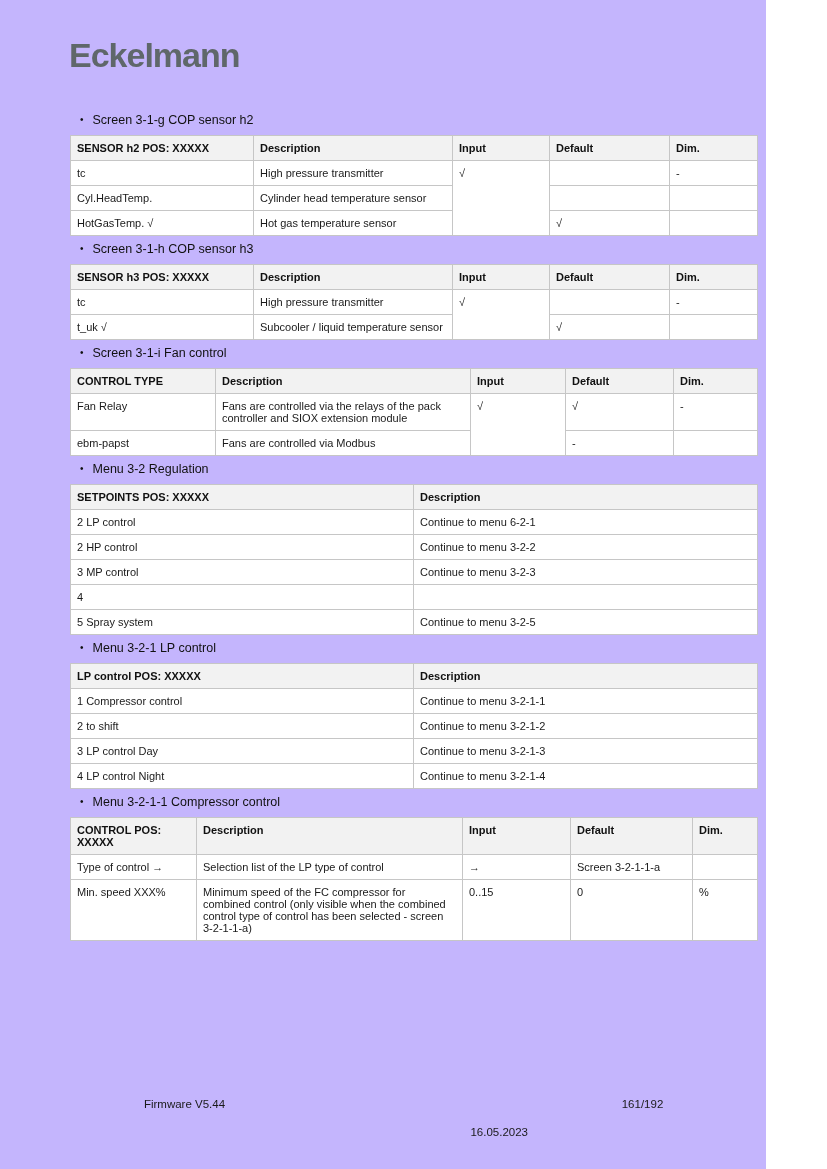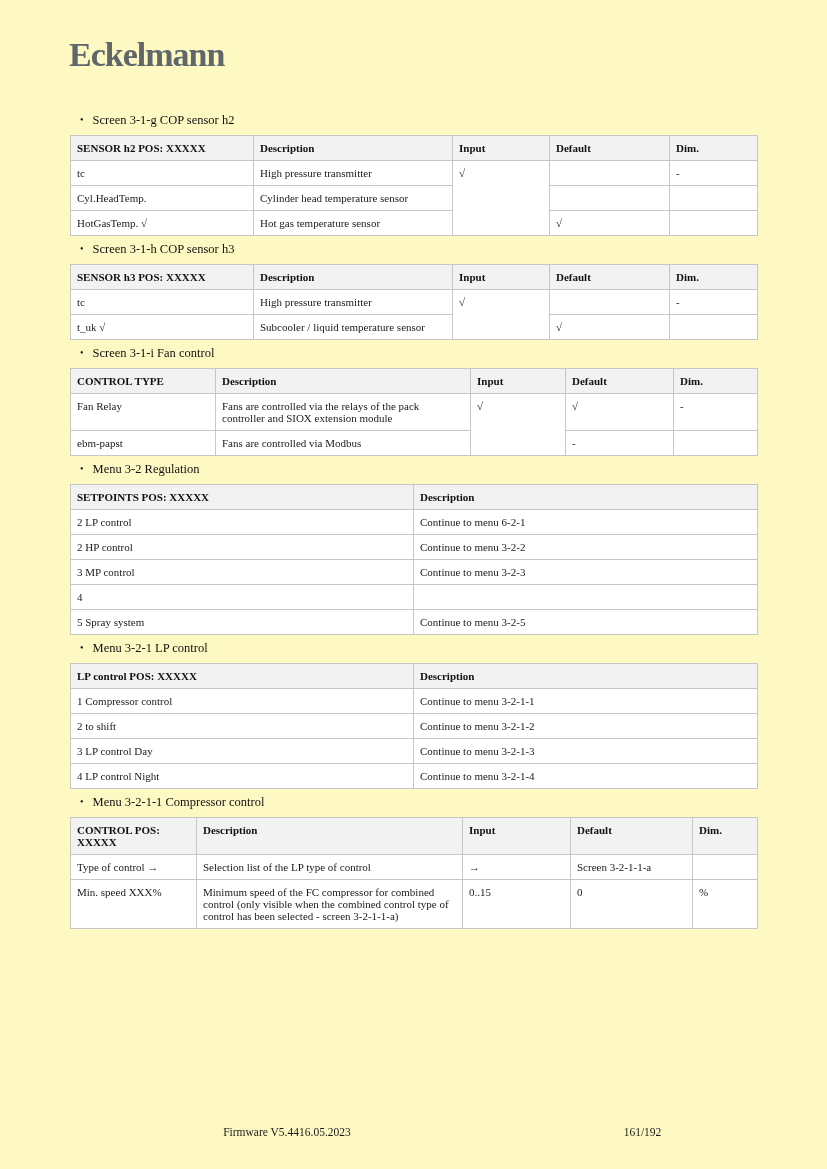--- a/index.html
+++ b/index.html
@@ -1,18 +1,18 @@
 <!DOCTYPE html>
 <html><head>
 <meta charset="utf-8">
 <style>
   html,body { margin:0; padding:0; background:#ffffff; }
   .page {
-    position:relative; width:827px; height:1169px; background:#fef9c3;
-    font-family:Liberation Serif, serif; color:#000; overflow:hidden;
+    position:relative; width:766px; height:1169px; background:#c4b5fd;
+    font-family:Liberation Sans, sans-serif; color:#000; overflow:hidden;
   }
   .logo {
     position:absolute; left:69px; top:36px;
     font-size:34px; font-weight:bold; letter-spacing:-1px; color:#5f676a;
   }
   .content { position:absolute; left:70px; top:112px; width:687px; }
   .section { margin-top:5px; }
   .section:first-child { margin-top:0; }
   .section-heading { font-size:12.5px; line-height:16px; margin:0 0 7px 0; padding-left:10px; color:#111; }
   .bullet { display:inline-block; margin-right:9px; font-size:10px; vertical-align:1px; color:#111; }
@@ -20,22 +20,22 @@
   th, td {
     border:1px solid #c6c6c6; padding:6px 6px; text-align:left;
     vertical-align:top; line-height:12px; overflow:hidden; word-wrap:break-word;
   }
   th { background:#f2f2f2; font-weight:bold; color:#111; }
   td { background:#ffffff; color:#1a1a1a; }
   .footer {
     position:absolute; left:70px; bottom:31px; width:687px;
     display:flex; font-size:11.5px; color:#1a1a1a;
   }
-  .footer .f-left  { flex:1; text-align:right; }
-  .footer .f-center{ flex:1; text-align:left; }
+  .footer .f-left  { flex:1; text-align:center; }
+  .footer .f-center{ flex:1; text-align:right;margin-top:28px; }
   .footer .f-right { flex:1; text-align:center; }
 </style>
 </head>
 <body>
 
 <div class="page">
   <div class="logo">Eckelmann</div>
   <div class="content">
       <div class="section">
         <div class="section-heading"><span class="bullet">•</span><span>Screen 3-1-g COP sensor h2</span></div>

